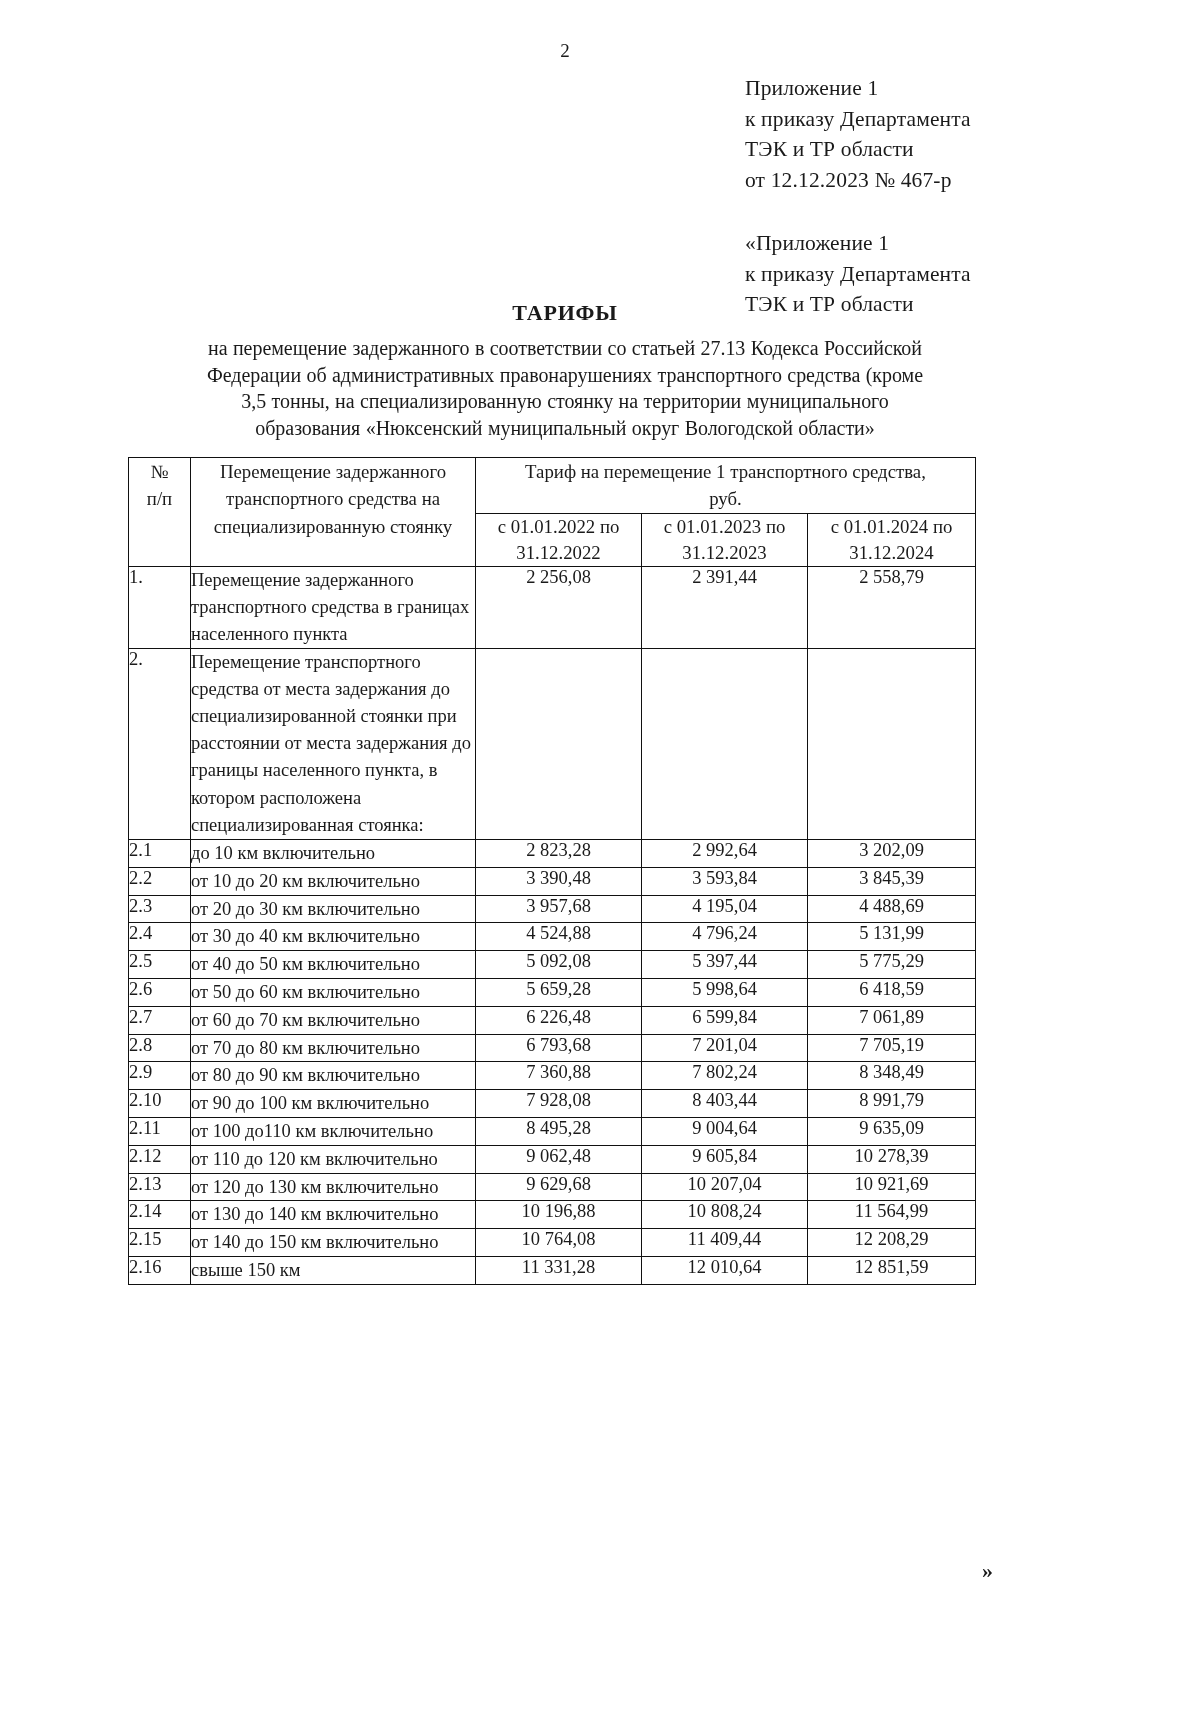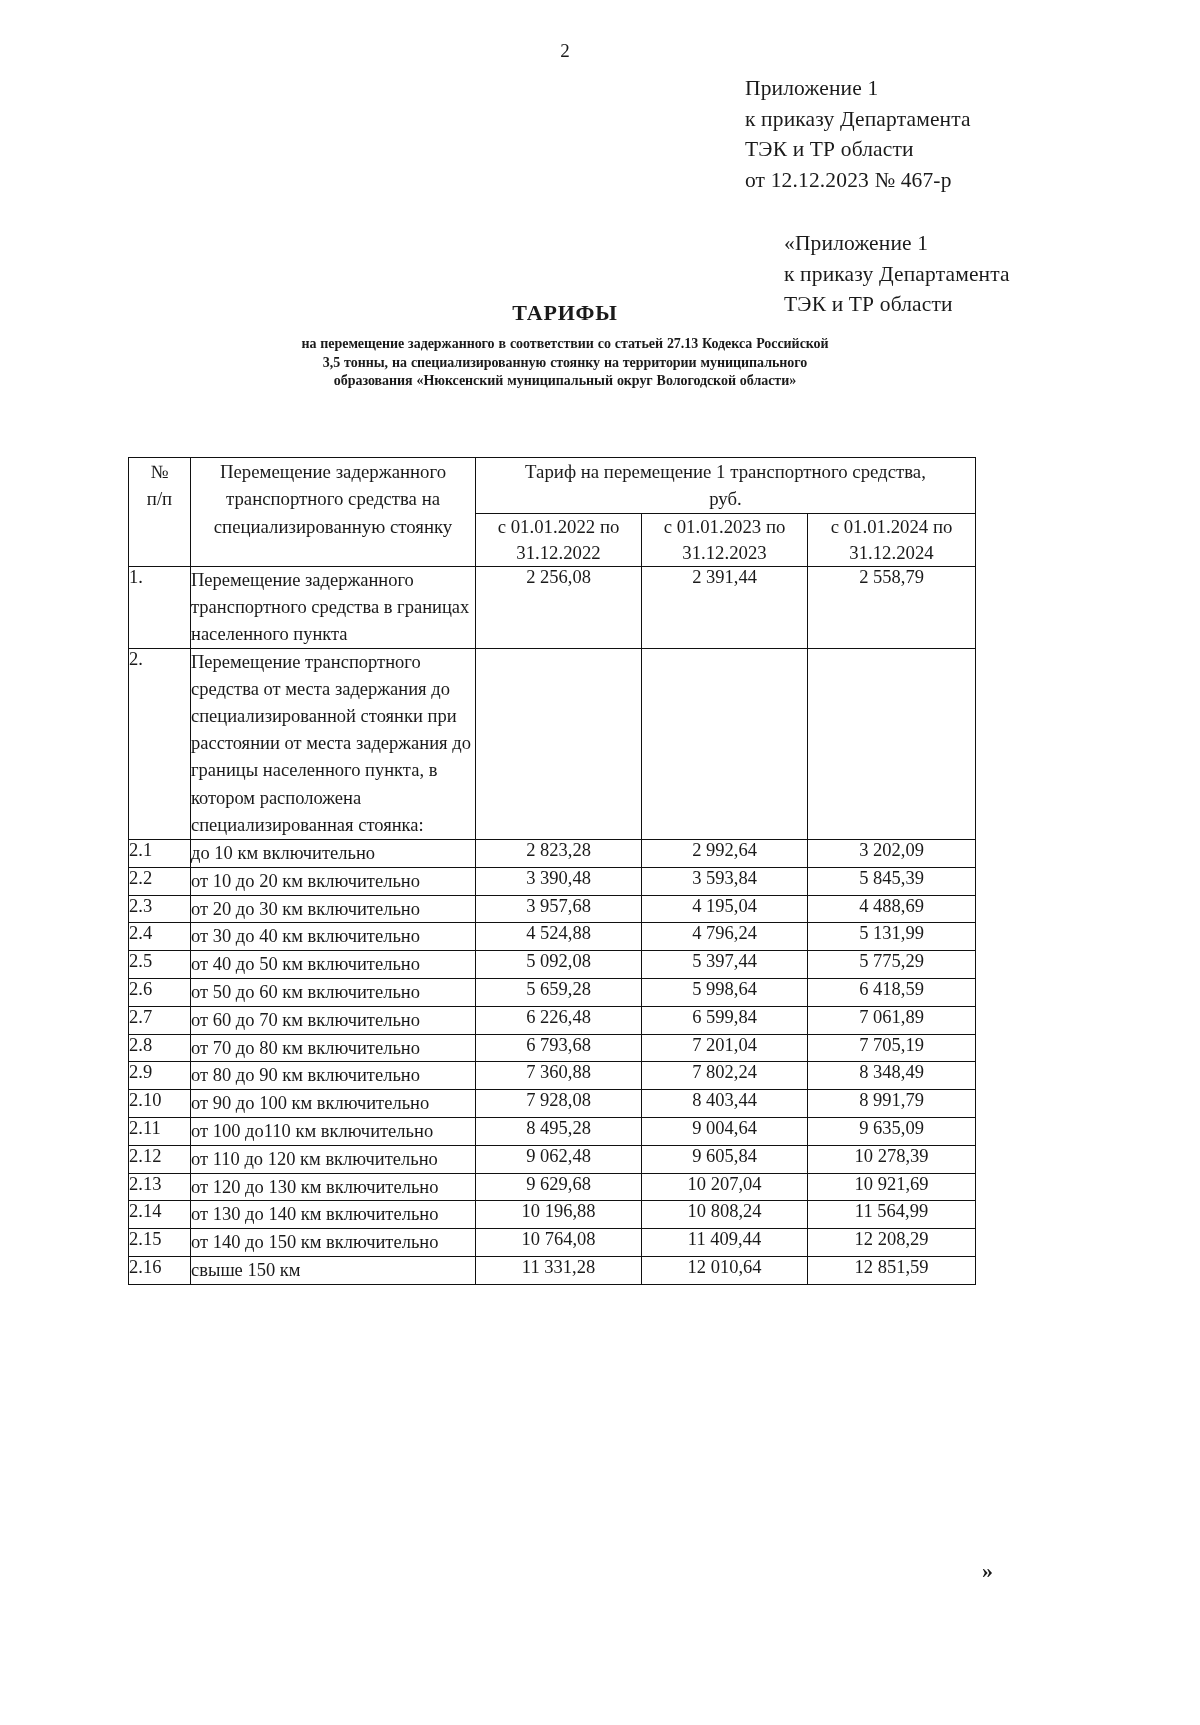--- a/index.html
+++ b/index.html
@@ -41,43 +41,42 @@
     left: 745px;
     width: 420px;
   }
   .approval-block {
     font-size: 21.5px;
     line-height: 1.43;
     letter-spacing: 0.15px;
   }
   .approval-block + .approval-block {
     margin-top: 32px;
-    margin-left: 39px;
   }
   .approval-line {
     white-space: nowrap;
   }
 
   
   .title-wrap {
     position: absolute;
     top: 300px;
     left: 120px;
     width: 890px;
     text-align: center;
   }
   .doc-title {
     font-size: 22px;
     font-weight: bold;
     letter-spacing: 0.8px;
     margin-bottom: 9px;
   }
   .doc-subtitle {
-    font-size: 14px;
-    font-weight: bold;
+    font-size: 20px;
+    font-weight: normal;
     line-height: 1.33;
     letter-spacing: -0.05px;
     word-spacing: 0.5px;
   }
 
   
   .table-wrap {
     position: absolute;
     top: 457px;
     left: 128px;
@@ -160,20 +159,21 @@
       <div class="approval-line">«Приложение 1</div>
       <div class="approval-line">к приказу Департамента</div>
       <div class="approval-line">ТЭК и ТР области</div>
     </div>
   </div>
 
   <div class="title-wrap">
     <div class="doc-title">ТАРИФЫ</div>
     <div class="doc-subtitle">
       <div>на перемещение задержанного в соответствии со статьей 27.13 Кодекса Российской</div>
+      <div>Федерации об административных правонарушениях транспортного средства (кроме</div>
       <div>3,5 тонны, на специализированную стоянку на территории муниципального</div>
       <div>образования «Нюксенский муниципальный округ Вологодской области»</div>
     </div>
   </div>
 
   <div class="table-wrap">
     <table class="tariff">
       <colgroup>
         <col class="col-no">
         <col class="col-desc">
@@ -232,21 +232,21 @@
             <td class="c-desc">до 10 км включительно</td>
             <td class="c-val">2 823,28</td>
             <td class="c-val">2 992,64</td>
             <td class="c-val">3 202,09</td>
           </tr>
           <tr>
             <td class="c-no">2.2</td>
             <td class="c-desc">от 10 до 20 км включительно</td>
             <td class="c-val">3 390,48</td>
             <td class="c-val">3 593,84</td>
-            <td class="c-val">5 845,39</td>
+            <td class="c-val">3 845,39</td>
           </tr>
           <tr>
             <td class="c-no">2.3</td>
             <td class="c-desc">от 20 до 30 км включительно</td>
             <td class="c-val">3 957,68</td>
             <td class="c-val">4 195,04</td>
             <td class="c-val">4 488,69</td>
           </tr>
           <tr>
             <td class="c-no">2.4</td>

